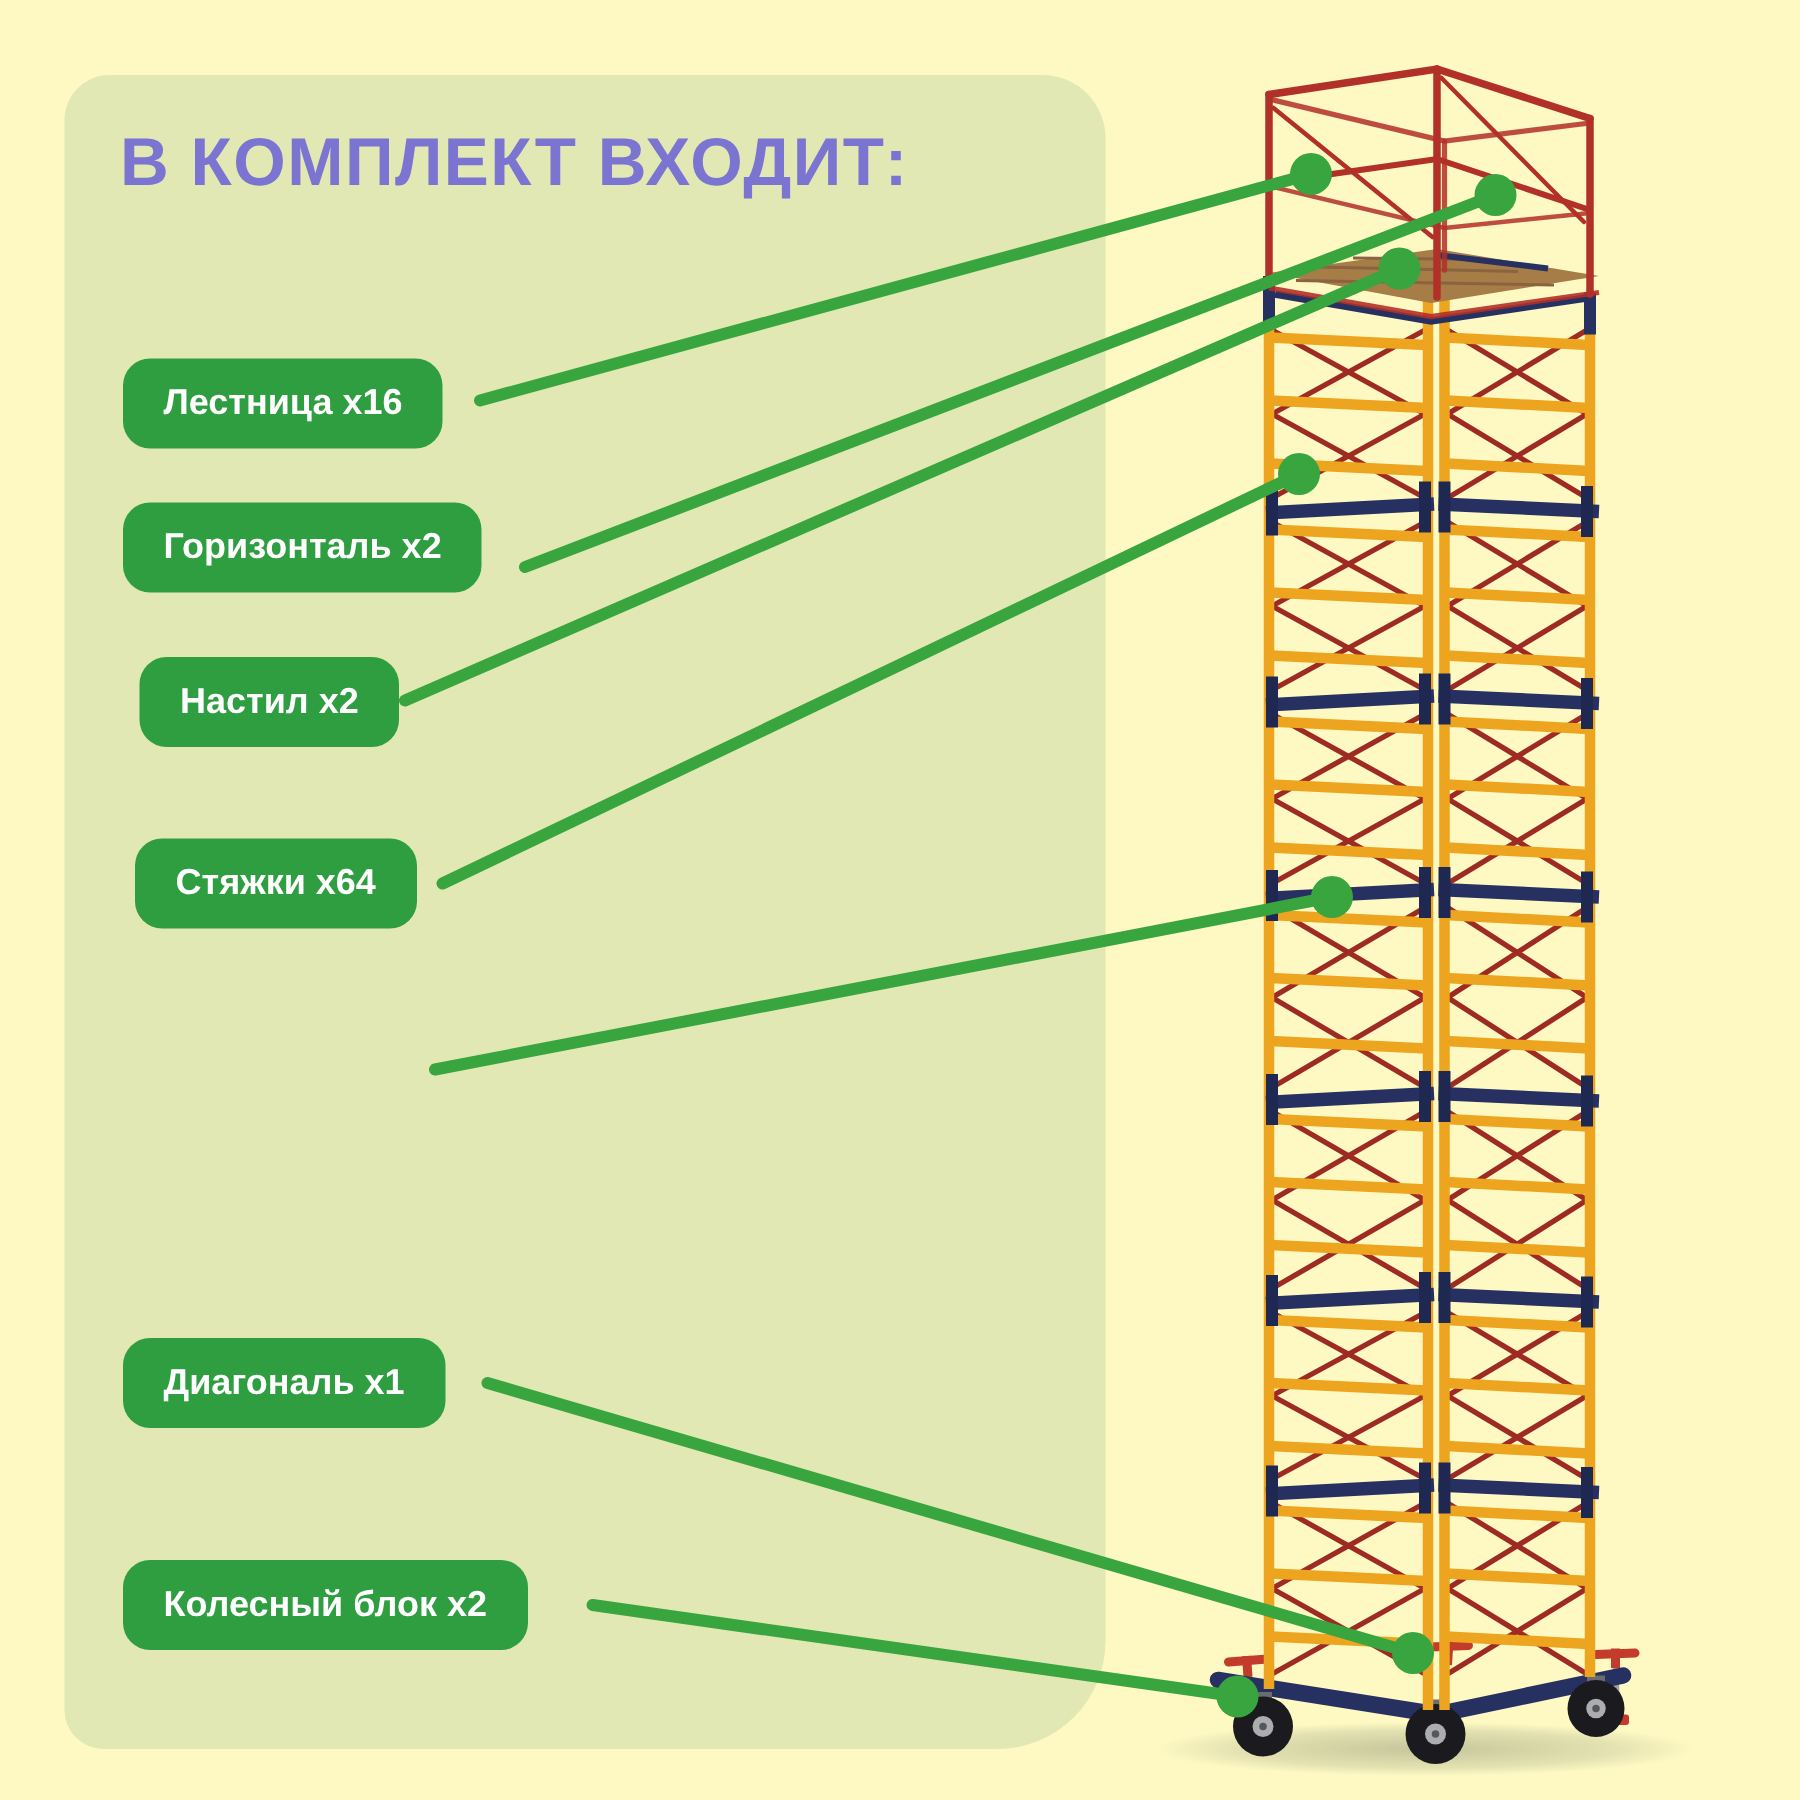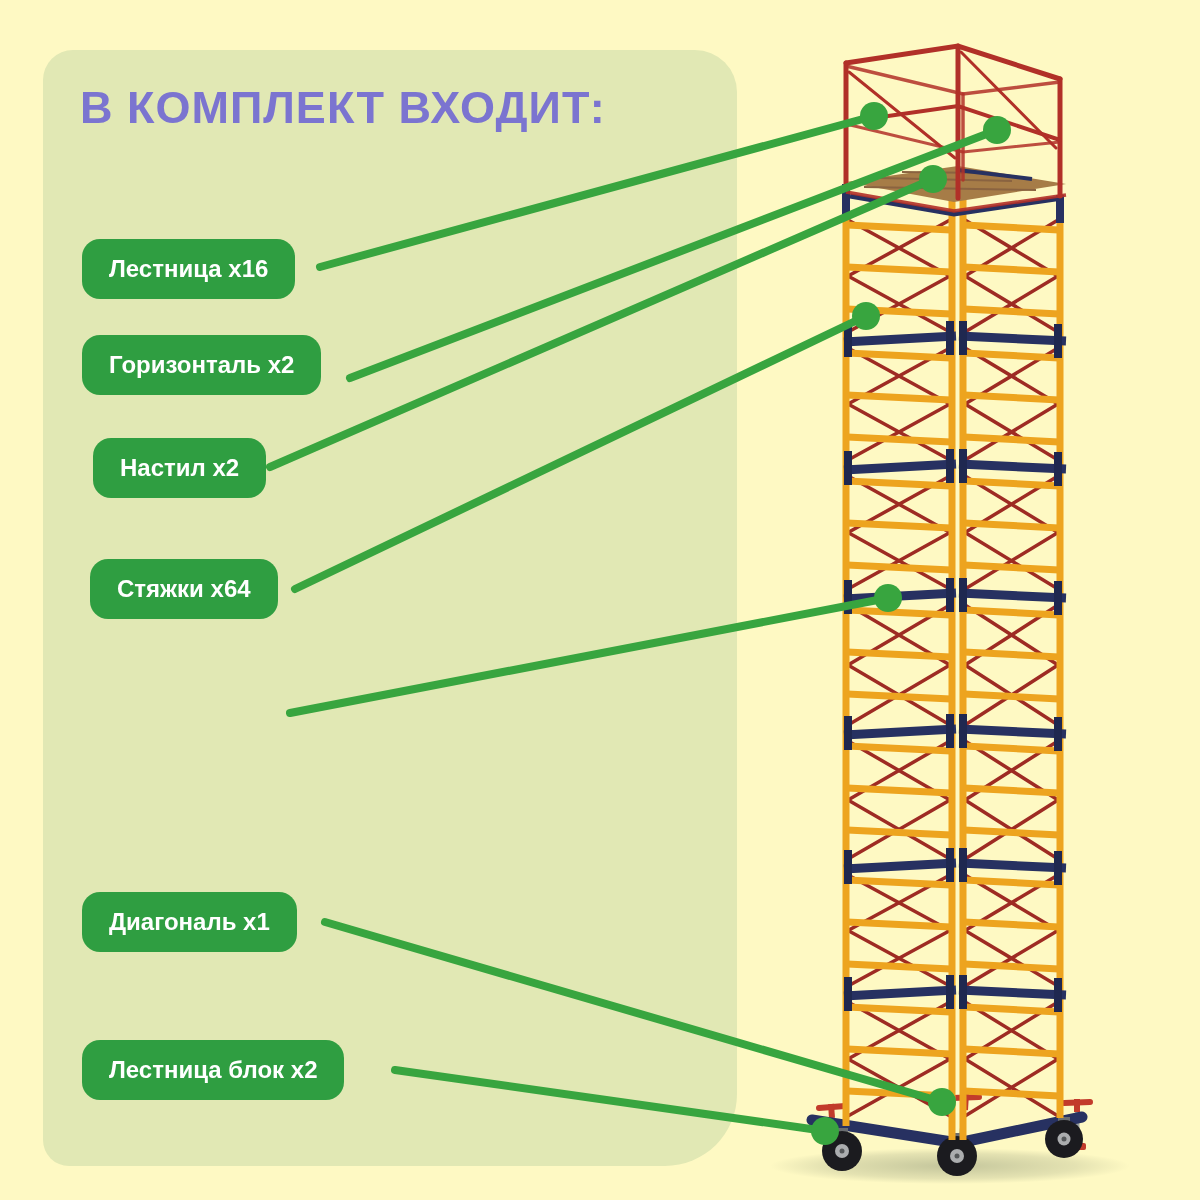--- a/index.html
+++ b/index.html
@@ -276,14 +276,14 @@
     </g>
   </svg>
 
   <div id="title">В КОМПЛЕКТ ВХОДИТ:</div>
 
   <div class="callout" id="co-ladder">Лестница x16</div>
   <div class="callout" id="co-horizontal">Горизонталь x2</div>
   <div class="callout" id="co-deck">Настил x2</div>
   <div class="callout" id="co-ties">Стяжки x64</div>
   <div class="callout" id="co-diagonal">Диагональ x1</div>
-  <div class="callout" id="co-wheel">Лестница блок x2</div>
+  <div class="callout" id="co-wheel">Колесный блок x2</div>
 </div>
 
 </body></html>

